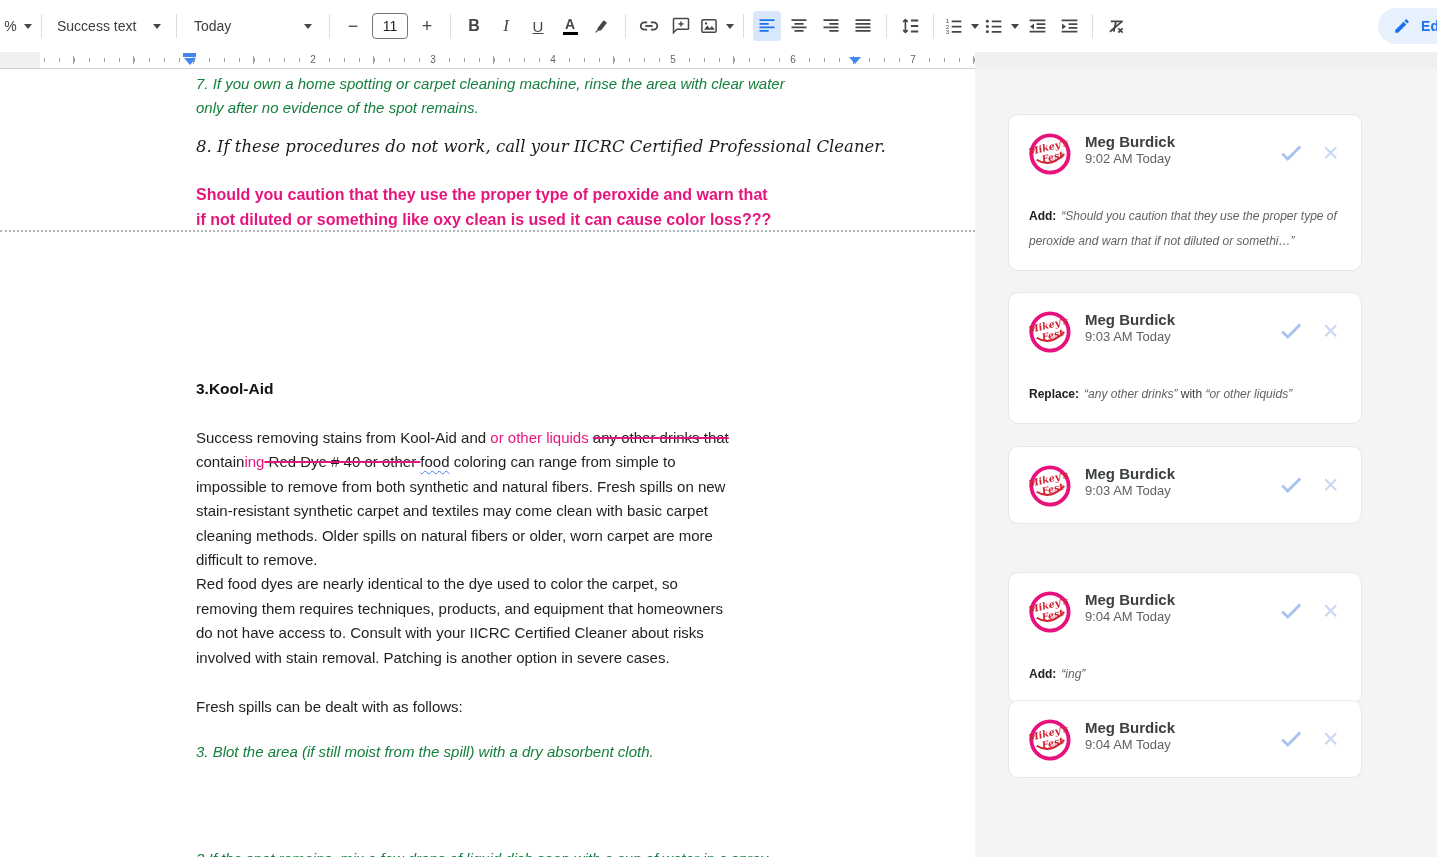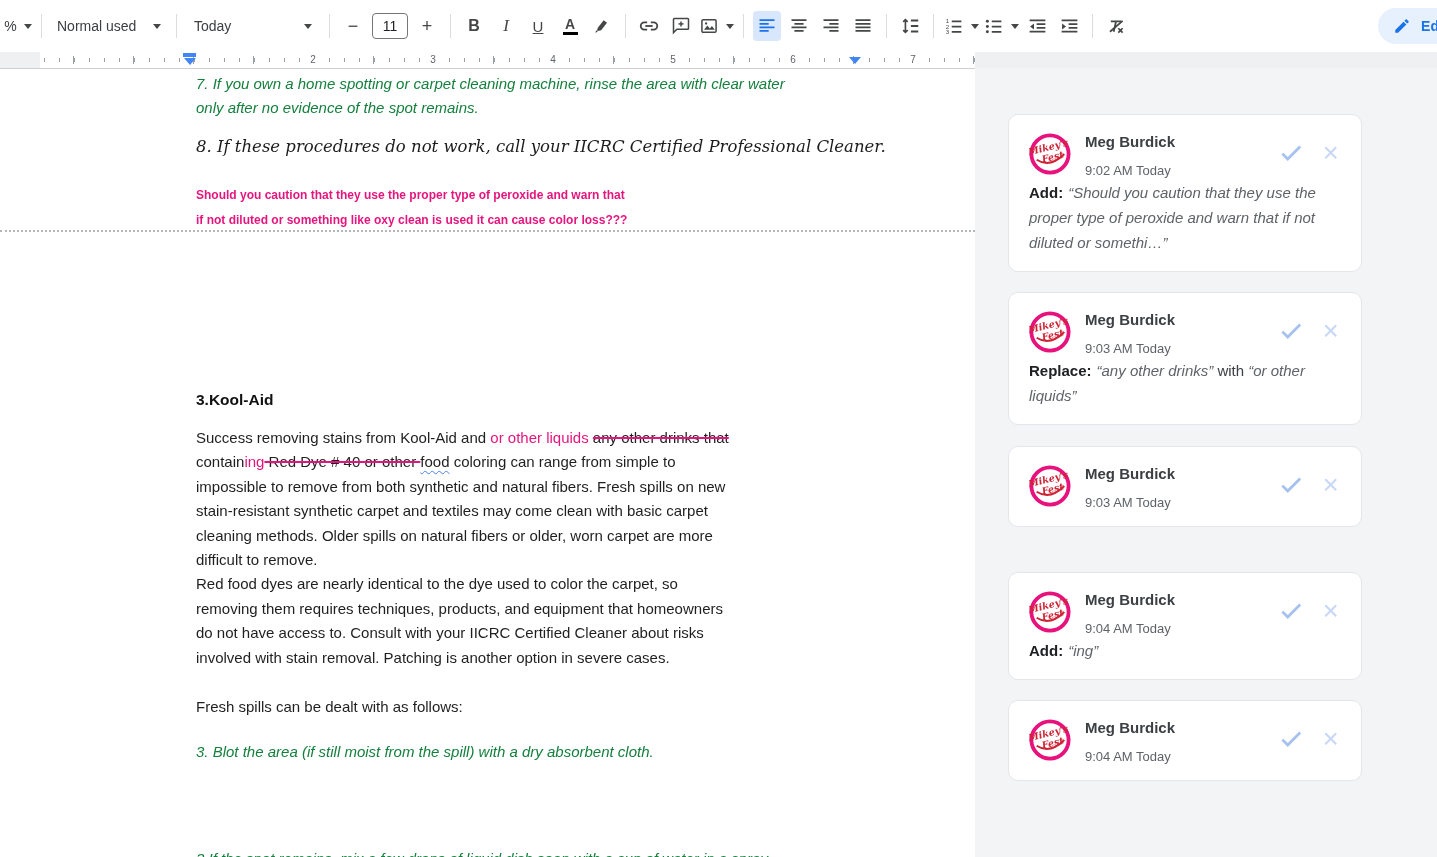--- a/index.html
+++ b/index.html
@@ -51,55 +51,55 @@
   .marker-left{left:183px;top:1px}
   .marker-right{left:849px;top:5px}
 
   
   .doc{position:absolute;top:68px;left:0;width:975px;bottom:0;background:#fff;overflow:hidden;
        border-top:1px solid #cdcfd2}
   .p{position:absolute;left:196px;width:700px;font-size:15px;line-height:24.4px;color:#1f1f1f;
      white-space:pre-line}
   .it{font-style:italic;color:#15803d}
   .serif-line{font-family:"DejaVu Serif","Liberation Serif",serif;font-style:italic;font-size:16.5px;color:#1c1c1c}
-  .pinktxt{color:#e6157e;font-weight:bold;font-size:12px;line-height:24.5px}
+  .pinktxt{color:#e6157e;font-weight:bold;font-size:16px;line-height:24.5px}
   .page-break{position:absolute;top:161px;left:0;width:975px;border-top:2px dotted #b4b7ba}
   .h-bold{font-weight:bold;font-size:15.5px;color:#111}
   .sug-add{color:#e6157e}
   .sug-del{text-decoration:line-through;text-decoration-color:#e6157e;text-decoration-thickness:2px}
   .misspell{text-decoration:underline;text-decoration-style:wavy;text-decoration-color:#4285f4;
             text-decoration-thickness:1px;text-underline-offset:3px}
 
   
   .panel{position:absolute;left:975px;top:52px;right:0;bottom:0;background:#f2f4f6}
   .card{position:absolute;left:33px;width:354px;background:#fff;border:1px solid #e4e6e9;
         border-radius:10px;padding:18px 20px 16px;box-sizing:border-box}
   .c1{top:62px}.c2{top:240px}.c3{top:394px}.c4{top:520px}.c5{top:648px}
   .card-head{display:flex;align-items:flex-start}
   .avatar{width:42px;height:42px;flex:none}
   .who{margin-left:14px;flex:1}
   .name{font-size:15px;font-weight:bold;color:#3c4043}
-  .time{font-size:13px;color:#5f6368;margin-top:13px}
+  .time{font-size:13px;color:#5f6368;margin-top:1px}
   .head-actions{display:flex;gap:16px;margin-top:6px;align-items:center}
-  .card-body{margin-top:2px;font-size:15px;line-height:25px;color:#5f6368}
+  .card-body{margin-top:29px;font-size:12px;line-height:25px;color:#5f6368}
   .action{font-weight:bold;color:#202124;margin-right:5px}
   .quote{font-style:italic}
   .mid{color:#3c4043}
 </style>
 </head>
 <body>
 
 <div class="toolbar">
   <div class="tb-btn">
     <span class="tb-label">%</span>
     <span class="caret"></span>
   </div>
   <div class="tb-sep"></div>
   <div class="tb-btn style-sel">
-    <span class="tb-label">Normal used</span>
+    <span class="tb-label">Success text</span>
     <span class="caret"></span>
   </div>
   <div class="tb-sep"></div>
   <div class="tb-btn font-sel">
     <span class="tb-label">Today</span>
     <span class="caret"></span>
   </div>
   <div class="tb-sep"></div>
   <div class="tb-btn pm">
       <span>−</span>
@@ -252,21 +252,21 @@
 </div>
 
 <div class="doc">
   <div class="p it" style="top:3px">7. If you own a home spotting or carpet cleaning machine, rinse the area with clear water
 only after no evidence of the spot remains.</div>
   <div class="p serif-line" style="top:66px">8. If these procedures do not work, call your IICRC Certified Professional Cleaner.</div>
   <div class="p pinktxt" style="top:114px">Should you caution that they use the proper type of peroxide and warn that
 if not diluted or something like oxy clean is used it can cause color loss???</div>
   <div class="page-break"></div>
 
-  <div class="p h-bold" style="top:319px">3.Kool-Aid</div>
+  <div class="p h-bold" style="top:308px">3.Kool-Aid</div>
 
   <div class="p" style="top:357px;white-space:normal">
     <div><span>Success removing stains from Kool-Aid and </span><span class="sug-add">or other liquids </span><span class="sug-del">any other drinks that </span></div>
     <div><span>contain</span><span class="sug-add">ing</span><span class="sug-del"> Red Dye # 40 or other </span><span class="misspell">food</span><span> coloring can range from simple to</span></div>
     <div style="white-space:pre-line">impossible to remove from both synthetic and natural fibers. Fresh spills on new
 stain-resistant synthetic carpet and textiles may come clean with basic carpet
 cleaning methods. Older spills on natural fibers or older, worn carpet are more
 difficult to remove.
 Red food dyes are nearly identical to the dye used to color the carpet, so
 removing them requires techniques, products, and equipment that homeowners

